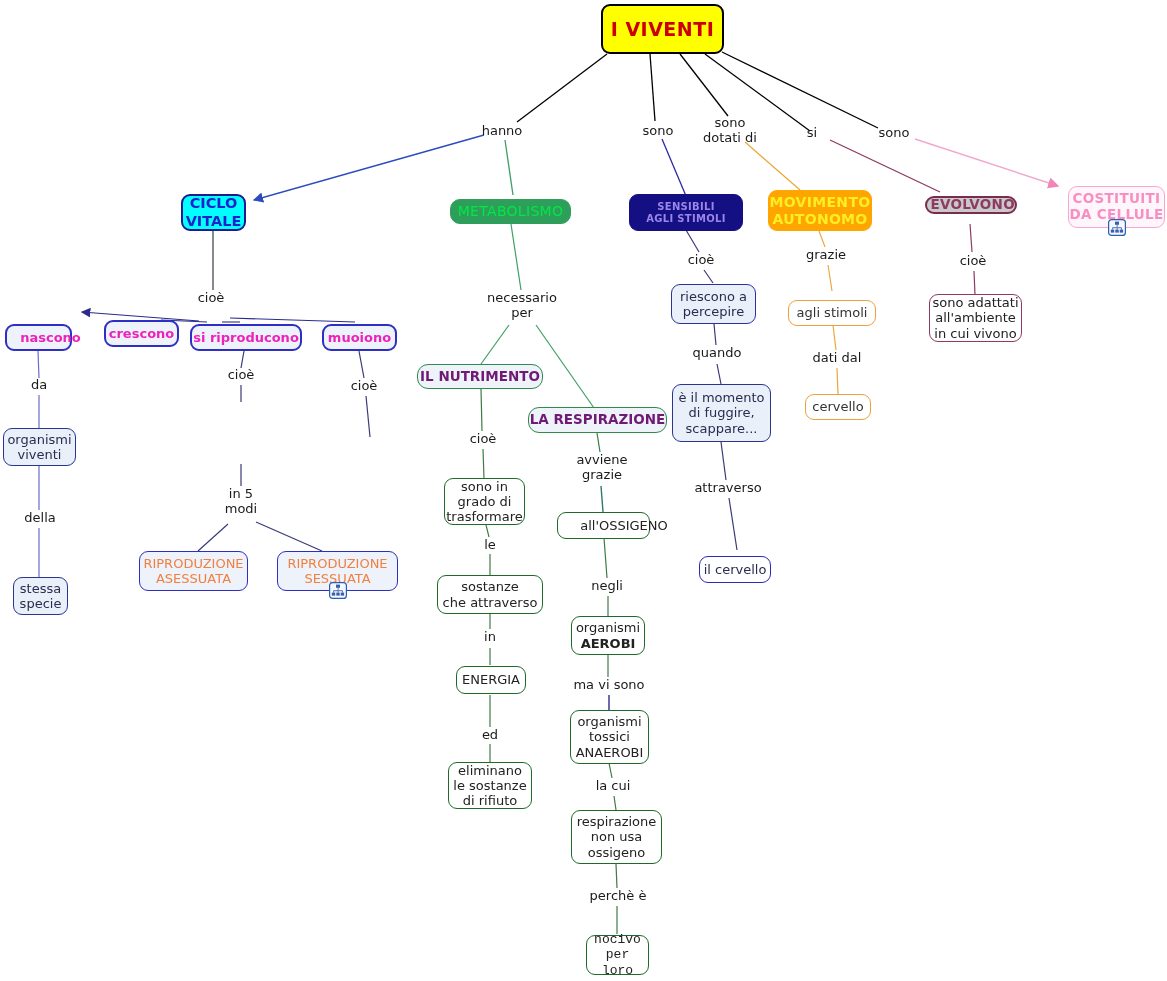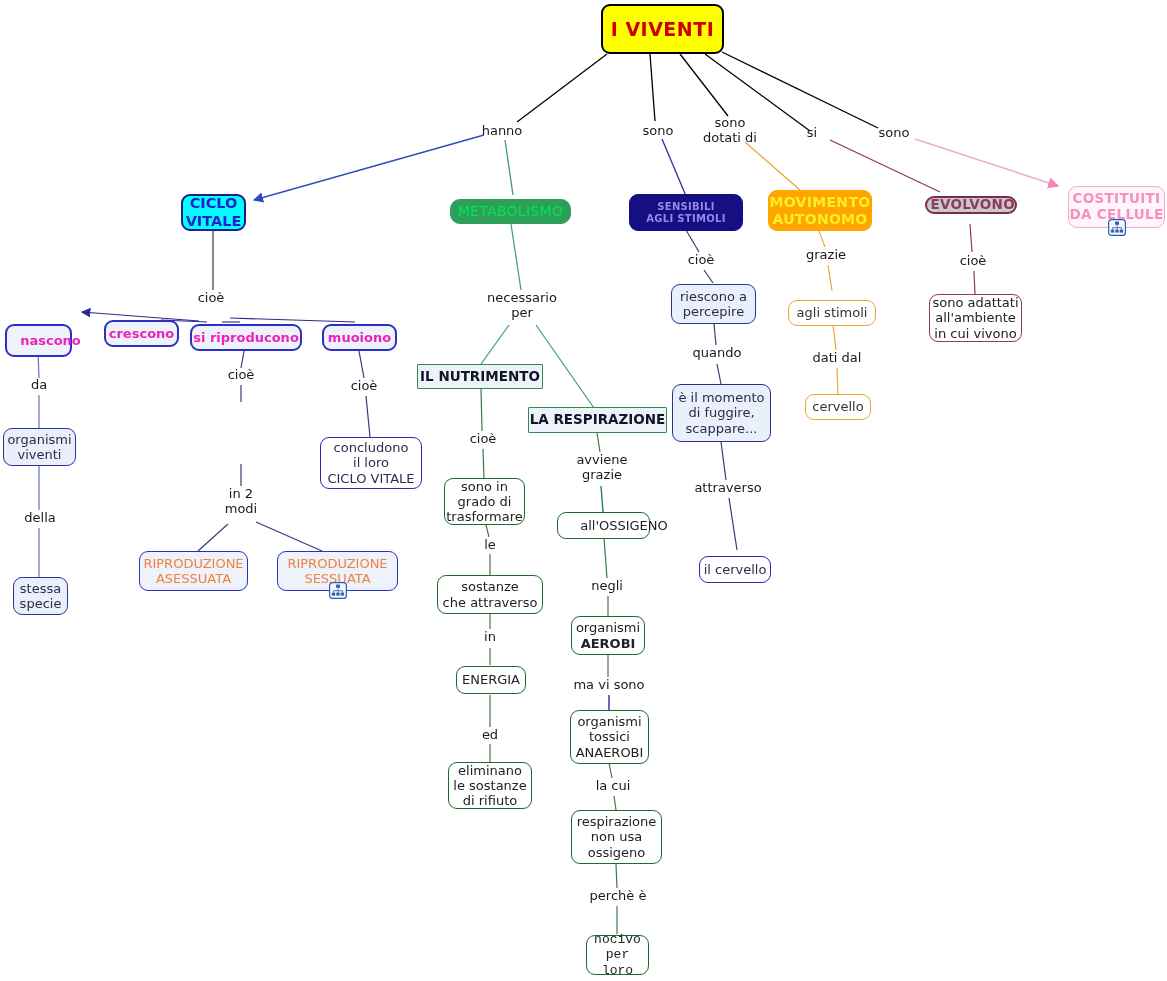--- a/index.html
+++ b/index.html
@@ -124,22 +124,22 @@
   .n-green {
     background: #ffffff;
     border: 1.2px solid #1d6b2a;
     border-radius: 9px;
     color: #222222;
     font-size: 13px;
   }
   .n-green-blue-label {
     background: #eef3fa;
     border: 1.3px solid #2f8a4b;
-    border-radius: 1px;
-    color: #0f172a;
+    border-radius: 11px;
+    color: #701a75;
     font-weight: bold;
     font-size: 13.5px;
   }
   .n-orange-sub {
     background: #ffffff;
     border: 1.3px solid #e8a33c;
     border-radius: 9px;
     color: #333333;
     font-size: 13px;
   }
@@ -329,21 +329,21 @@
     <rect x="8.7" y="5.8" width="0.8" height="2.6" fill="#3a5fa8"></rect>
     <rect x="4.3" y="8.3" width="9.4" height="0.9" fill="#3a5fa8"></rect>
     <rect x="4.3" y="9" width="0.8" height="1.6" fill="#3a5fa8"></rect>
     <rect x="8.7" y="9" width="0.8" height="1.6" fill="#3a5fa8"></rect>
     <rect x="13" y="9" width="0.8" height="1.6" fill="#3a5fa8"></rect>
     <rect x="2.8" y="10.6" width="3.4" height="3" fill="#3a5fa8"></rect>
     <rect x="7.3" y="10.6" width="3.4" height="3" fill="#3a5fa8"></rect>
     <rect x="11.7" y="10.6" width="3.4" height="3" fill="#3a5fa8"></rect>
   </svg>
 
-  <div class="node n-magenta" style="left:5px; top:324px; width:67px; height:33px;padding-left:24px;">
+  <div class="node n-magenta" style="left:5px; top:324px; width:67px; height:27px;padding-left:24px;">
     <span>nascono</span>
   </div>
   <div class="node n-magenta" style="left:104px; top:320px; width:75px; height:27px;">
     <span>crescono</span>
   </div>
   <div class="node n-magenta" style="left:190px; top:324px; width:112px; height:27px;">
     <span>si riproducono</span>
   </div>
   <div class="node n-magenta" style="left:322px; top:324px; width:75px; height:27px;">
     <span>muoiono</span>
@@ -351,25 +351,20 @@
 
   <div class="node n-blue" style="left:3px; top:428px; width:73px; height:38px;">
     <span>organismi
 viventi</span>
   </div>
   <div class="node n-blue" style="left:13px; top:577px; width:55px; height:38px;">
     <span>stessa
 specie</span>
   </div>
 
-  <div class="node n-blue-dark" style="left:320px; top:437px; width:102px; height:52px;">
-    <span>concludono
-il loro
-CICLO VITALE</span>
-  </div>
 
   <div class="node n-repro" style="left:139px; top:551px; width:109px; height:40px;">
     <span>RIPRODUZIONE
 ASESSUATA</span>
   </div>
   <div class="node n-repro" style="left:277px; top:551px; width:121px; height:40px;">
     <span>RIPRODUZIONE
 SESSUATA</span>
   </div>
   <svg class="submap-badge" style="left:329px; top:582px;" viewBox="0 0 18 17">
@@ -461,21 +456,21 @@
   <div class="edge-label" style="left:638px; top:124px; width:40px;">sono</div>
   <div class="edge-label" style="left:703px; top:116px; width:54px;">sono
 dotati di</div>
   <div class="edge-label" style="left:801px; top:126px; width:22px;">si</div>
   <div class="edge-label" style="left:873px; top:126px; width:42px;">sono</div>
 
   <div class="edge-label" style="left:191px; top:291px; width:40px;">cioè</div>
   <div class="edge-label" style="left:20px; top:378px; width:38px;">da</div>
   <div class="edge-label" style="left:18px; top:511px; width:44px;">della</div>
   <div class="edge-label" style="left:221px; top:368px; width:40px;">cioè</div>
-  <div class="edge-label" style="left:215px; top:487px; width:52px;">in 2
+  <div class="edge-label" style="left:215px; top:487px; width:52px;">in 5
 modi</div>
   <div class="edge-label" style="left:344px; top:379px; width:40px;">cioè</div>
 
   <div class="edge-label" style="left:485px; top:291px; width:74px;">necessario
 per</div>
   <div class="edge-label" style="left:463px; top:432px; width:40px;">cioè</div>
   <div class="edge-label" style="left:474px; top:538px; width:32px;">le</div>
   <div class="edge-label" style="left:474px; top:630px; width:32px;">in</div>
   <div class="edge-label" style="left:474px; top:728px; width:32px;">ed</div>
 

